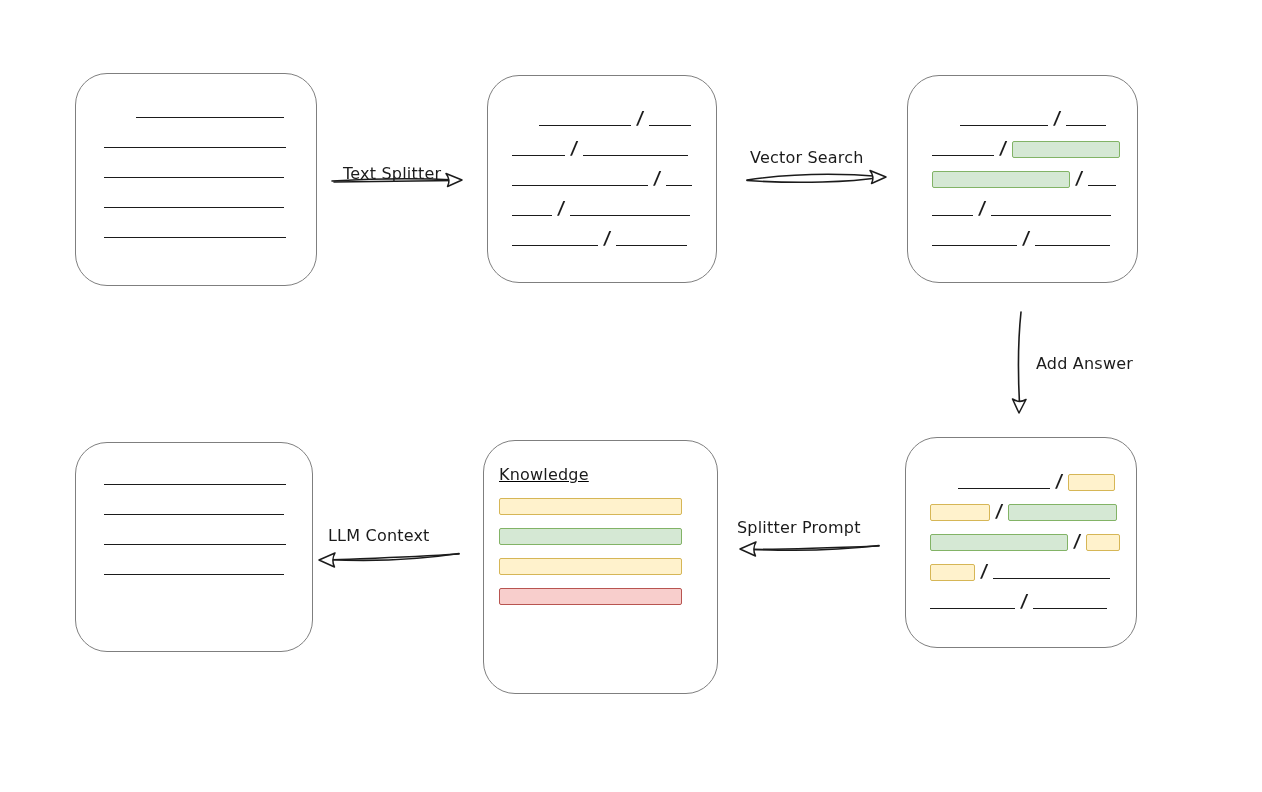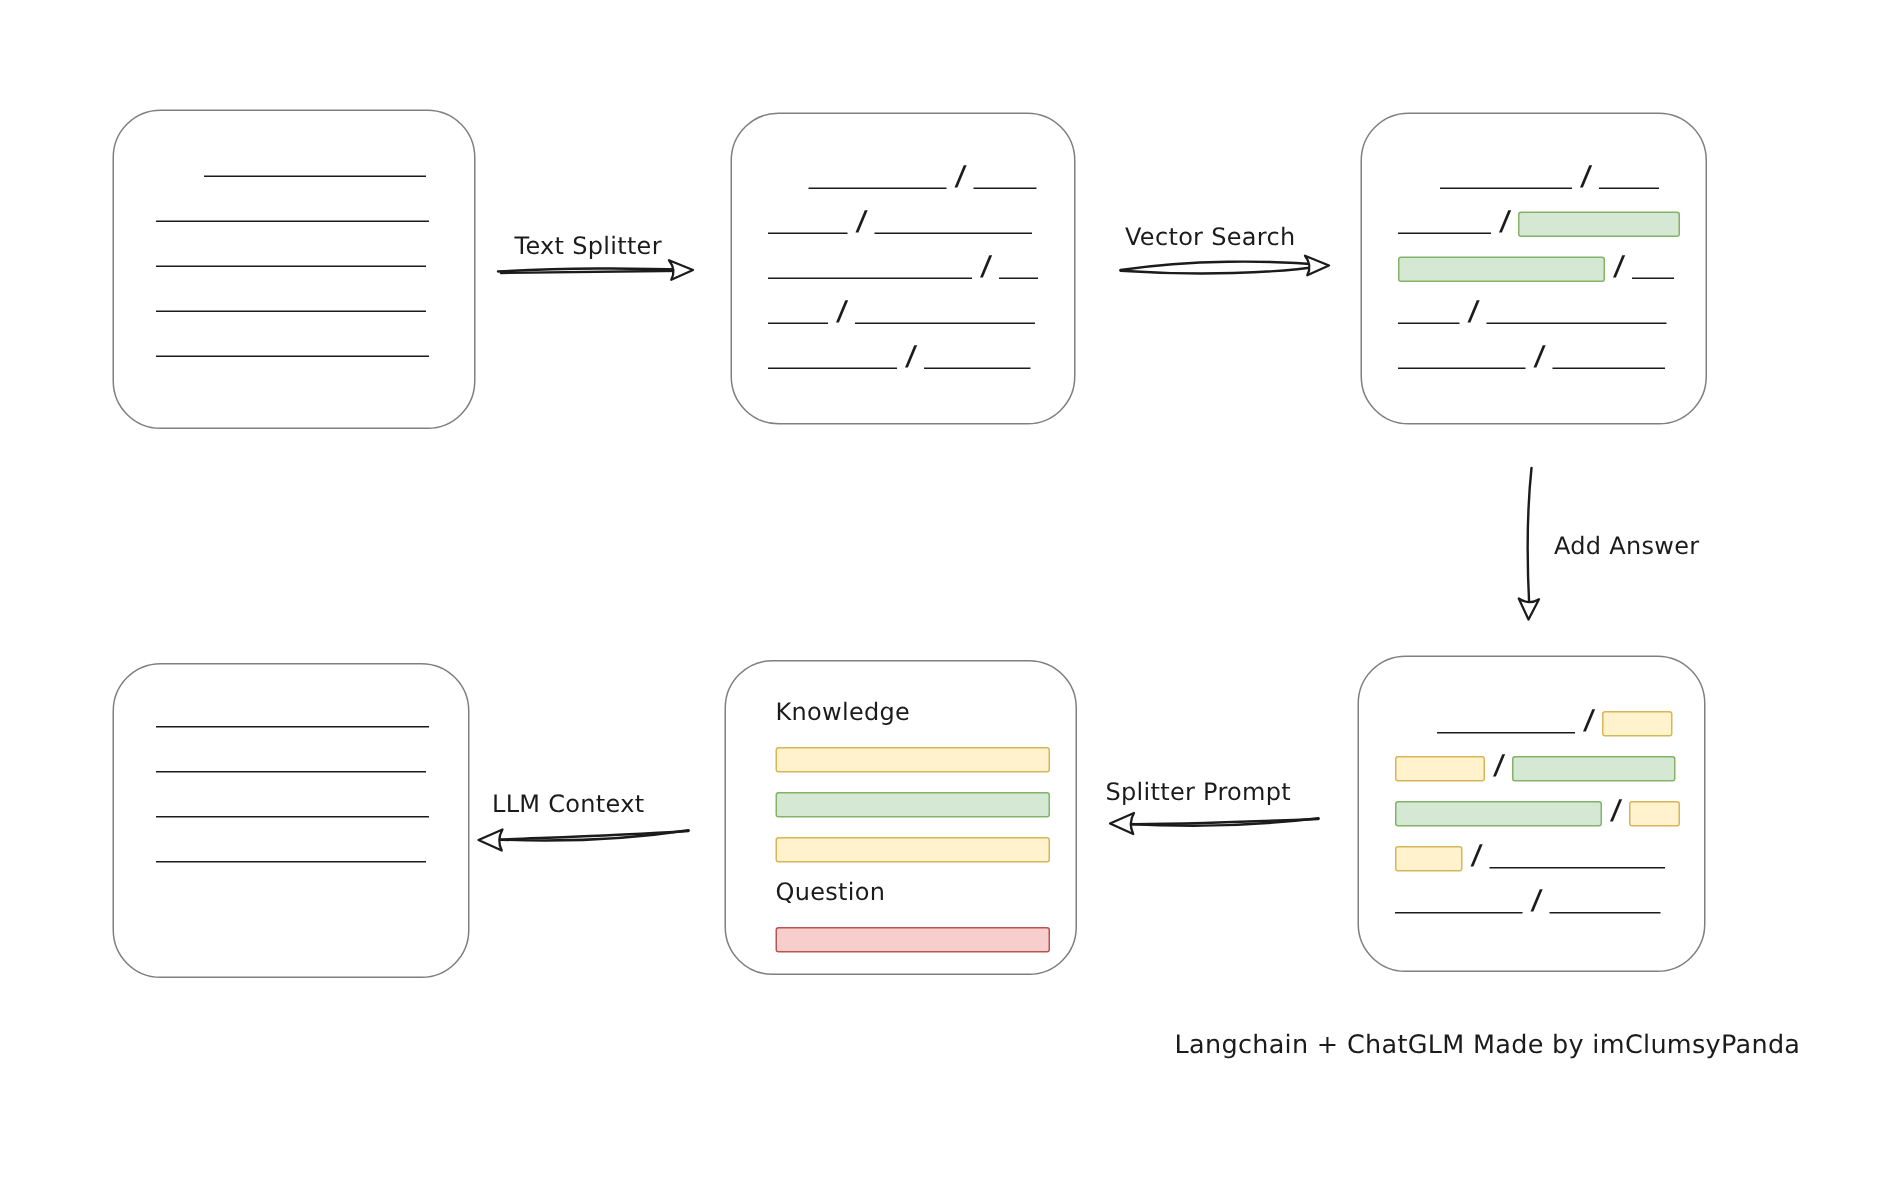--- a/index.html
+++ b/index.html
@@ -165,61 +165,57 @@
         <span class="slash">/</span>
         <div class="seg seg-line" style="width: 117px;"></div>
       </div>
       <div class="row">
         <div class="seg seg-line" style="width: 85px;"></div>
         <span class="slash">/</span>
         <div class="seg seg-line" style="width: 74px;"></div>
       </div>
     </div>
 
-  <div class="box" id="box-prompt" style="left:483px; top:440px; width:235px; height:210px; padding-top:15px; padding-left:33px;">
+  <div class="box" id="box-prompt" style="left:483px; top:440px; width:235px; height:254px; padding-top:15px; padding-left:15px;text-decoration:underline;">
       <div class="row">
         <span class="row-label">Knowledge</span>
       </div>
       <div class="row">
         <div class="seg seg-yellow" style="width: 183px;"></div>
       </div>
       <div class="row">
         <div class="seg seg-green" style="width: 183px;"></div>
       </div>
       <div class="row">
         <div class="seg seg-yellow" style="width: 183px;"></div>
       </div>
       <div class="row">
-        <span class="row-label">Question</span>
-      </div>
-      <div class="row">
         <div class="seg seg-red" style="width: 183px;"></div>
       </div>
     </div>
 
   <div class="box" id="box-answer" style="left:75px; top:442px; width:238px; height:210px; padding-top:15px; padding-left:28px;">
       <div class="row">
         <div class="seg seg-line" style="width: 182px;"></div>
       </div>
       <div class="row">
         <div class="seg seg-line" style="width: 180px;"></div>
       </div>
       <div class="row">
         <div class="seg seg-line" style="width: 182px;"></div>
       </div>
       <div class="row">
         <div class="seg seg-line" style="width: 180px;"></div>
       </div>
     </div>
 
-  <div class="arrow-label" style="left:343px; top:154px;">Text Splitter</div>
+  <div class="arrow-label" style="left:343px; top:164px;">Text Splitter</div>
 
   <div class="arrow-label" style="left:750px; top:148px;text-align:right;">Vector Search</div>
 
   <div class="arrow-label" style="left:1036px; top:354px;">Add Answer</div>
 
   <div class="arrow-label" style="left:737px; top:518px;">Splitter Prompt</div>
 
   <div class="arrow-label" style="left:328px; top:526px;">LLM Context</div>
 
-  <div class="credit">Langchain + ChatGLM Made by imClumsyPanda</div>
 
 </div>
 
 </body></html>

